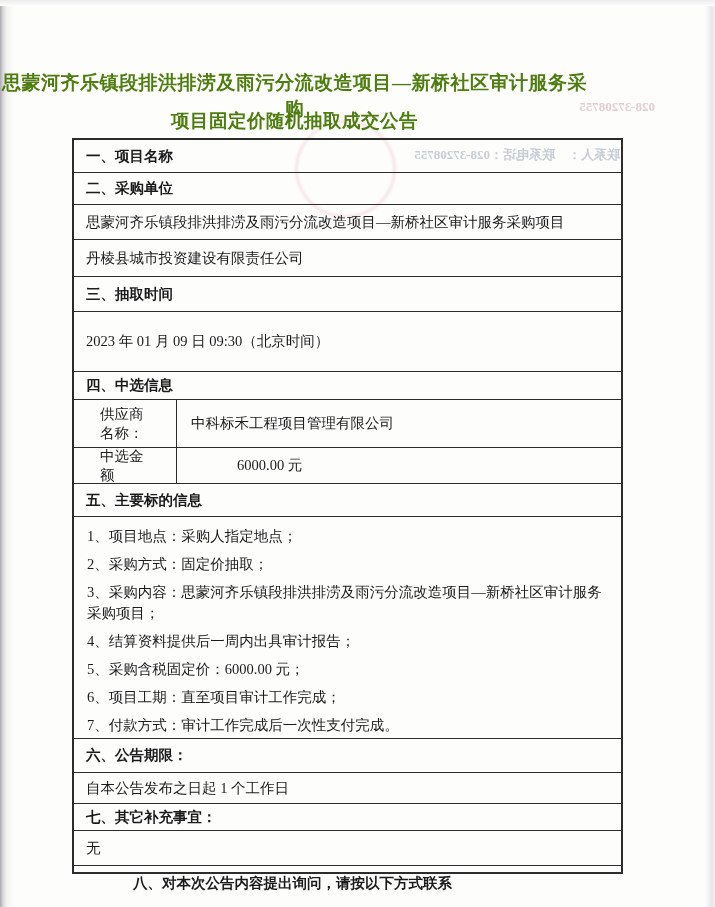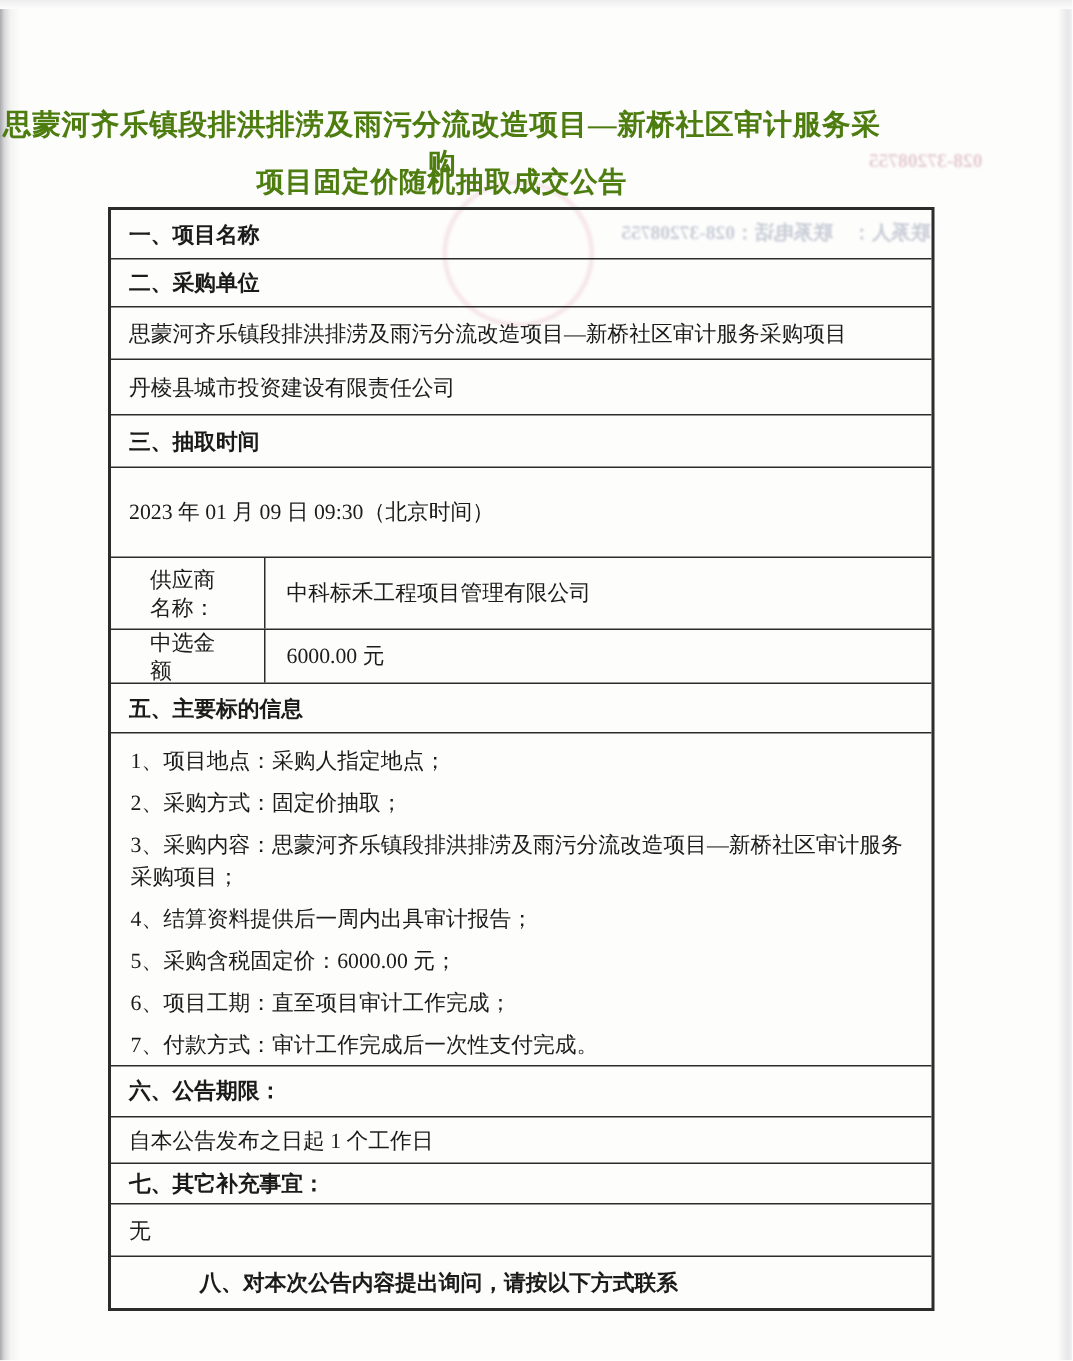--- a/index.html
+++ b/index.html
@@ -41,21 +41,21 @@
     box-sizing: border-box;
     border-bottom: 1.5px solid #2c2c2c;
     display: flex; align-items: center;
     padding: 0 12px;
     font-size: 14.5px;
   }
   .row:last-child { border-bottom: none; margin-left: 47px; }
   .row.hdr { font-weight: bold; }
   .h33 { height: 33px; } .h35 { height: 35px; } .h32 { height: 32px; }
   .h37 { height: 37px; } .h60 { height: 60px; } .h28 { height: 28px; }
-  .h48 { height: 48px; } .h36 { height: 36px; } .h222 { height: 222px; }
+  .h48 { height: 48px; } .h36 { height: 36px; gap: 46px; } .h222 { height: 222px; }
   .h34 { height: 34px; } .h31 { height: 31px; } .h27 { height: 27px; }
   .kv { padding: 0; align-items: stretch; }
   .kv .kv-label {
     width: 103px; box-sizing: border-box; flex: 0 0 103px;
     border-right: 1.5px solid #2c2c2c;
     display: flex; align-items: center; padding: 0 26px;
   }
   .kv .kv-value { flex: 1; display: flex; align-items: center; padding: 0 14px; }
   .list-row { display: block; padding: 9px 13px 0 13px; }
   .list-item { font-size: 14.5px; line-height: 21px; margin-bottom: 7px; }
@@ -93,20 +93,21 @@
 
     <div class="row hdr h33">一、项目名称</div>
     <div class="row hdr h32">二、采购单位</div>
 
     <div class="row h35">思蒙河齐乐镇段排洪排涝及雨污分流改造项目—新桥社区审计服务采购项目</div>
     <div class="row h37">丹棱县城市投资建设有限责任公司</div>
 
     <div class="row hdr h35">三、抽取时间</div>
     <div class="row h60">2023 年 01 月 09 日 09:30（北京时间）</div>
 
+    <div class="row hdr h28">四、中选信息</div>
 
     <div class="row kv h48">
       <div class="kv-label">供应商名称：</div>
       <div class="kv-value">中科标禾工程项目管理有限公司</div>
     </div>
 
     <div class="row kv h36">
       <div class="kv-label">中选金额</div>
       <div class="kv-value">6000.00 元</div>
     </div>

